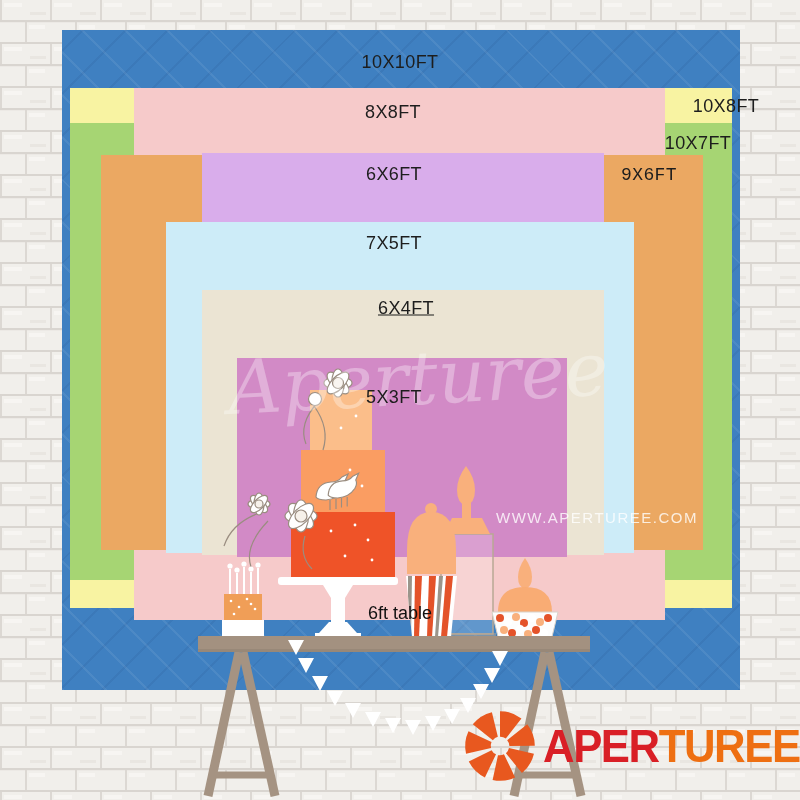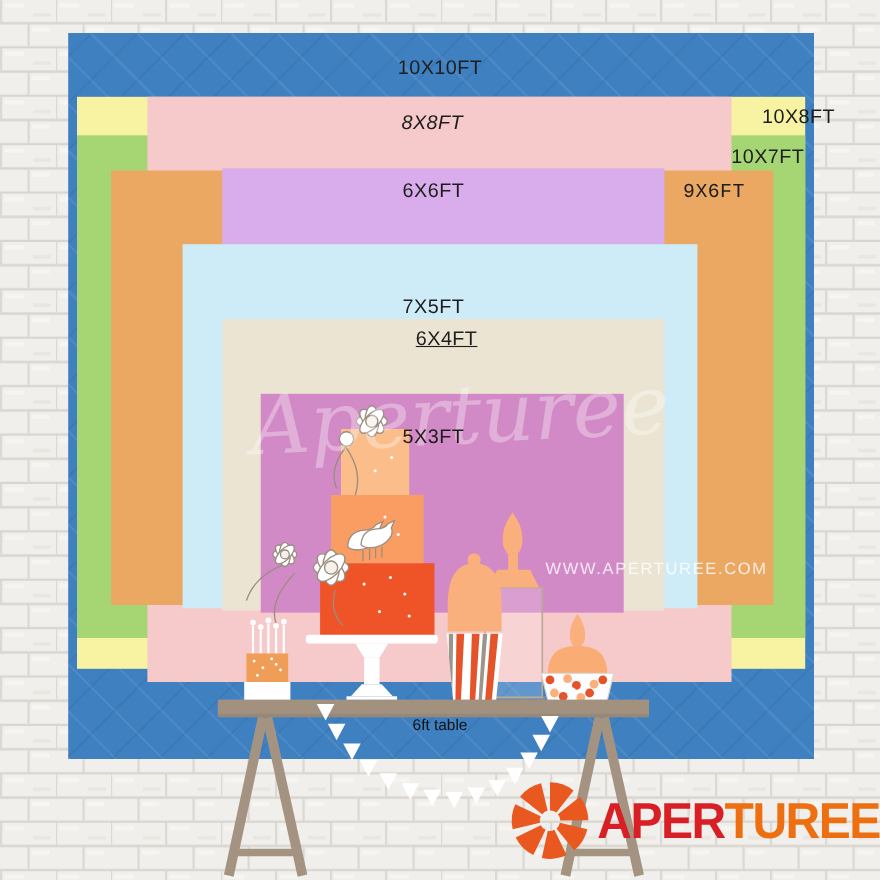--- a/index.html
+++ b/index.html
@@ -15,22 +15,22 @@
       font-size:18px;color:#1d1d1d;letter-spacing:.4px;white-space:nowrap;}
   .desserts{position:absolute;left:0;top:0;}
   .wm-big{position:absolute;left:228px;top:336px;width:348px;text-align:center;
       font-family:"DejaVu Serif",serif;font-style:italic;font-size:74px;
       color:rgba(255,255,255,.33);transform:rotate(-3deg);white-space:nowrap;}
   .wm-line1{position:absolute;left:420px;top:476px;width:250px;text-align:center;
       font-family:"DejaVu Serif",serif;font-style:italic;font-size:25px;
       color:rgba(255,255,255,.85);white-space:nowrap;}
   .wm-line2{position:absolute;left:496px;top:509px;width:180px;text-align:center;
       font-size:15px;letter-spacing:1.5px;color:rgba(255,255,255,.8);white-space:nowrap;}
-  .table-label{position:absolute;left:400px;top:659px;transform:translate(-50%,-50%);
-      font-size:14px;color:#111;white-space:nowrap;}
+  .table-label{position:absolute;left:400px;top:613px;transform:translate(-50%,-50%);
+      font-size:18px;color:#111;white-space:nowrap;}
   .logo{position:absolute;left:462px;top:708px;display:flex;align-items:center;gap:5px;}
   .logo-text{font-size:46px;font-weight:bold;letter-spacing:-1.5px;
       transform:scaleX(.95);transform-origin:left center;white-space:nowrap;}
 </style>
 </head>
 <body>
 
 <div class="stage">
 
   <svg class="wall" width="800" height="800">
@@ -225,24 +225,24 @@
     </g>
   </svg>
 
   <div class="wm-big">Aperturee</div>
   <div class="wm-line2">WWW.APERTUREE.COM</div>
 
   <div class="abs" style="left:0;top:0;width:800px;height:800px;pointer-events:none;">
       <div class="size-label" style="left: 400px; top: 62px;">10X10FT</div>
       <div class="size-label" style="left: 698px; top: 106px; margin-left: 28px;">10X8FT</div>
       <div class="size-label" style="left: 698px; top: 143px;">10X7FT</div>
-      <div class="size-label" style="left: 393px; top: 112px; font-style: italic;">8X8FT</div>
+      <div class="size-label" style="left: 393px; top: 112px;">8X8FT</div>
       <div class="size-label" style="left: 649px; top: 175px; font-family: Liberation Mono, monospace;">9X6FT</div>
       <div class="size-label" style="left: 394px; top: 174px;">6X6FT</div>
-      <div class="size-label" style="left: 394px; top: 243px; margin-top: 36px;">7X5FT</div>
+      <div class="size-label" style="left: 394px; top: 243px;">7X5FT</div>
       <div class="size-label" style="left: 406px; top: 308px; text-decoration: underline;">6X4FT</div>
       <div class="size-label" style="left: 394px; top: 376px; margin-top: 21px;">5X3FT</div>
     </div>
 
   <div class="table-label">6ft table</div>
 
   <div class="logo">
     <svg width="76" height="76" viewBox="0 0 72 72">
       <g fill="#e8581f">
         <path d="M36 3 A33 33 0 0 1 56.3 10 L41.5 29 A8.7 8.7 0 0 0 36 27.3 Z"></path>

